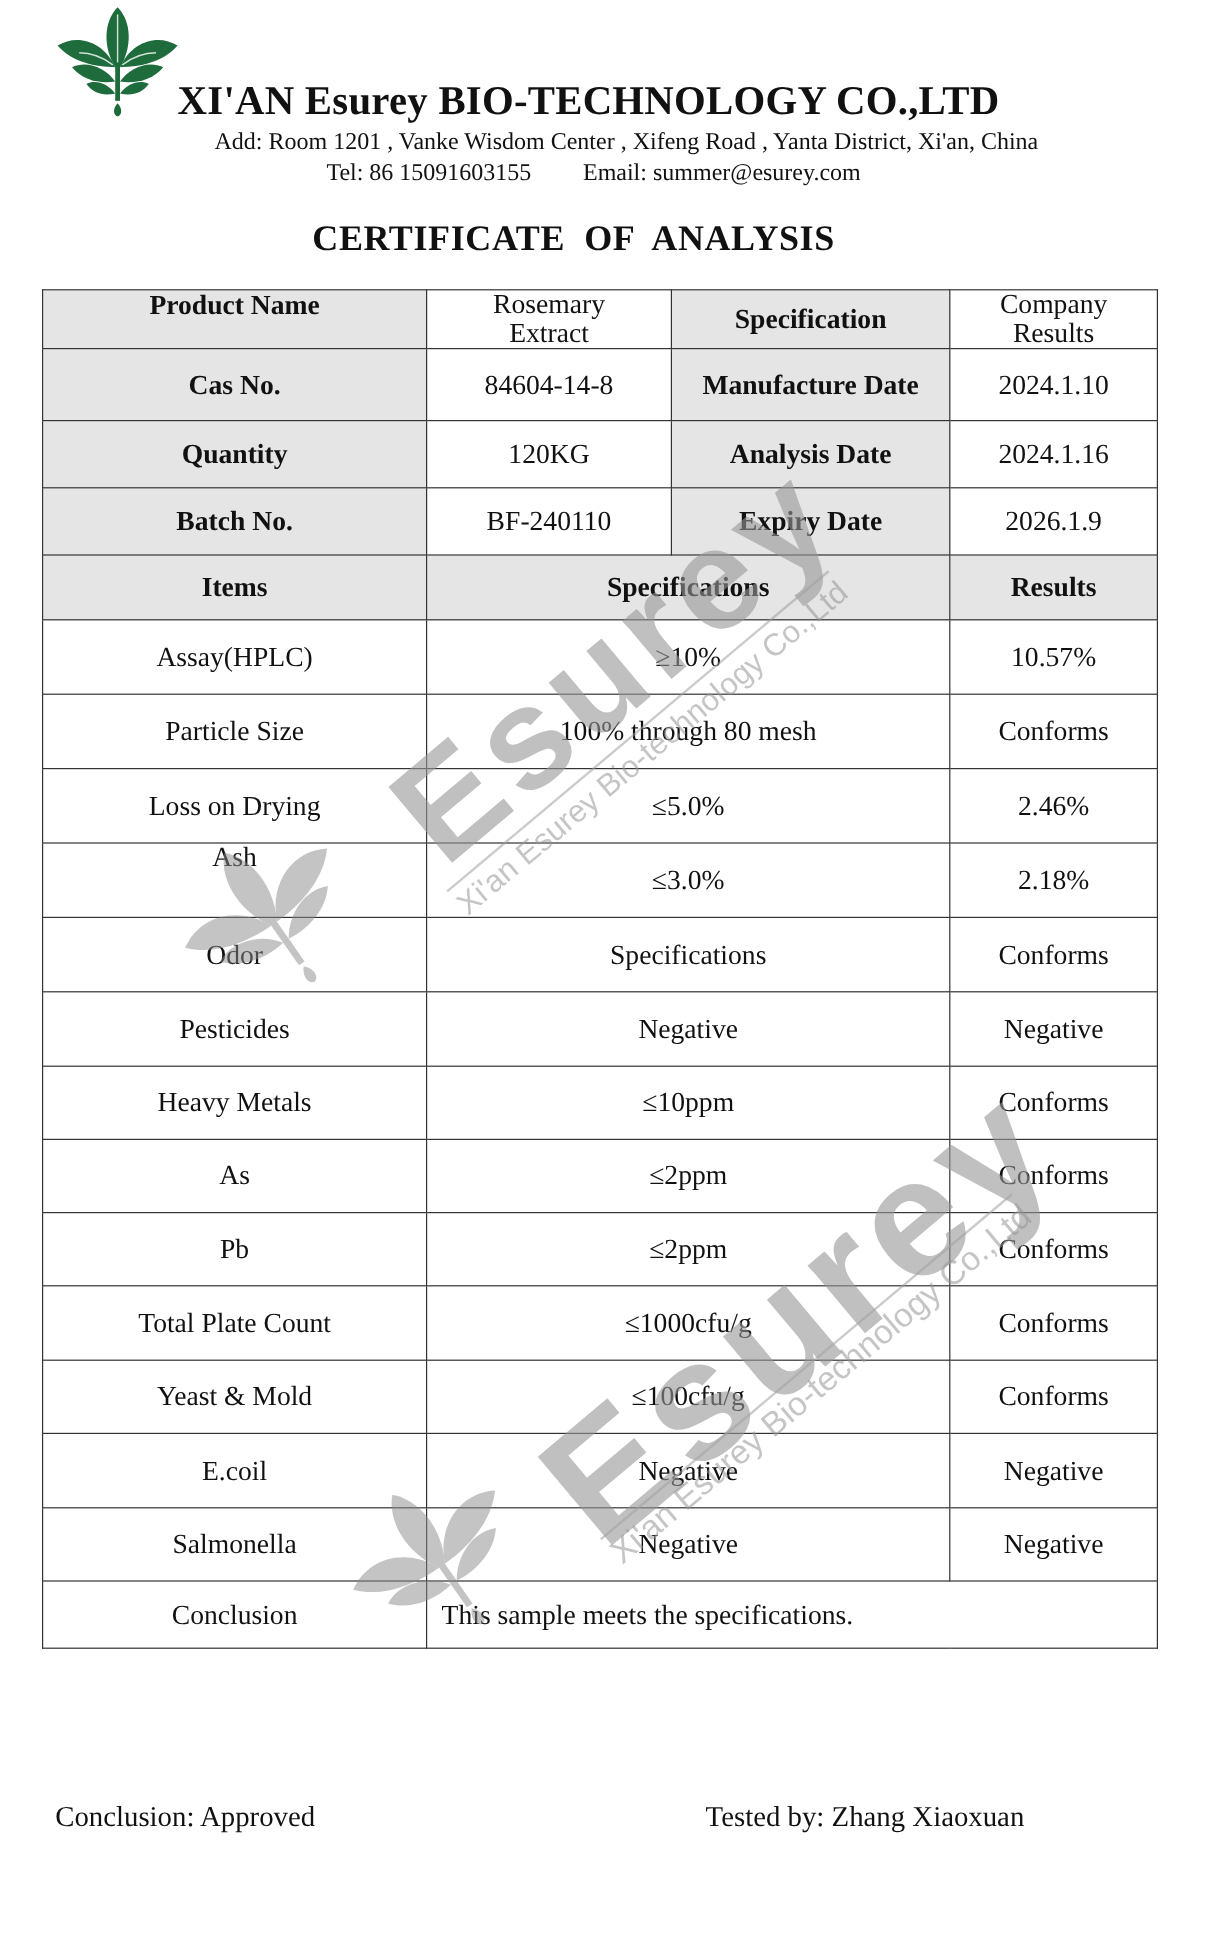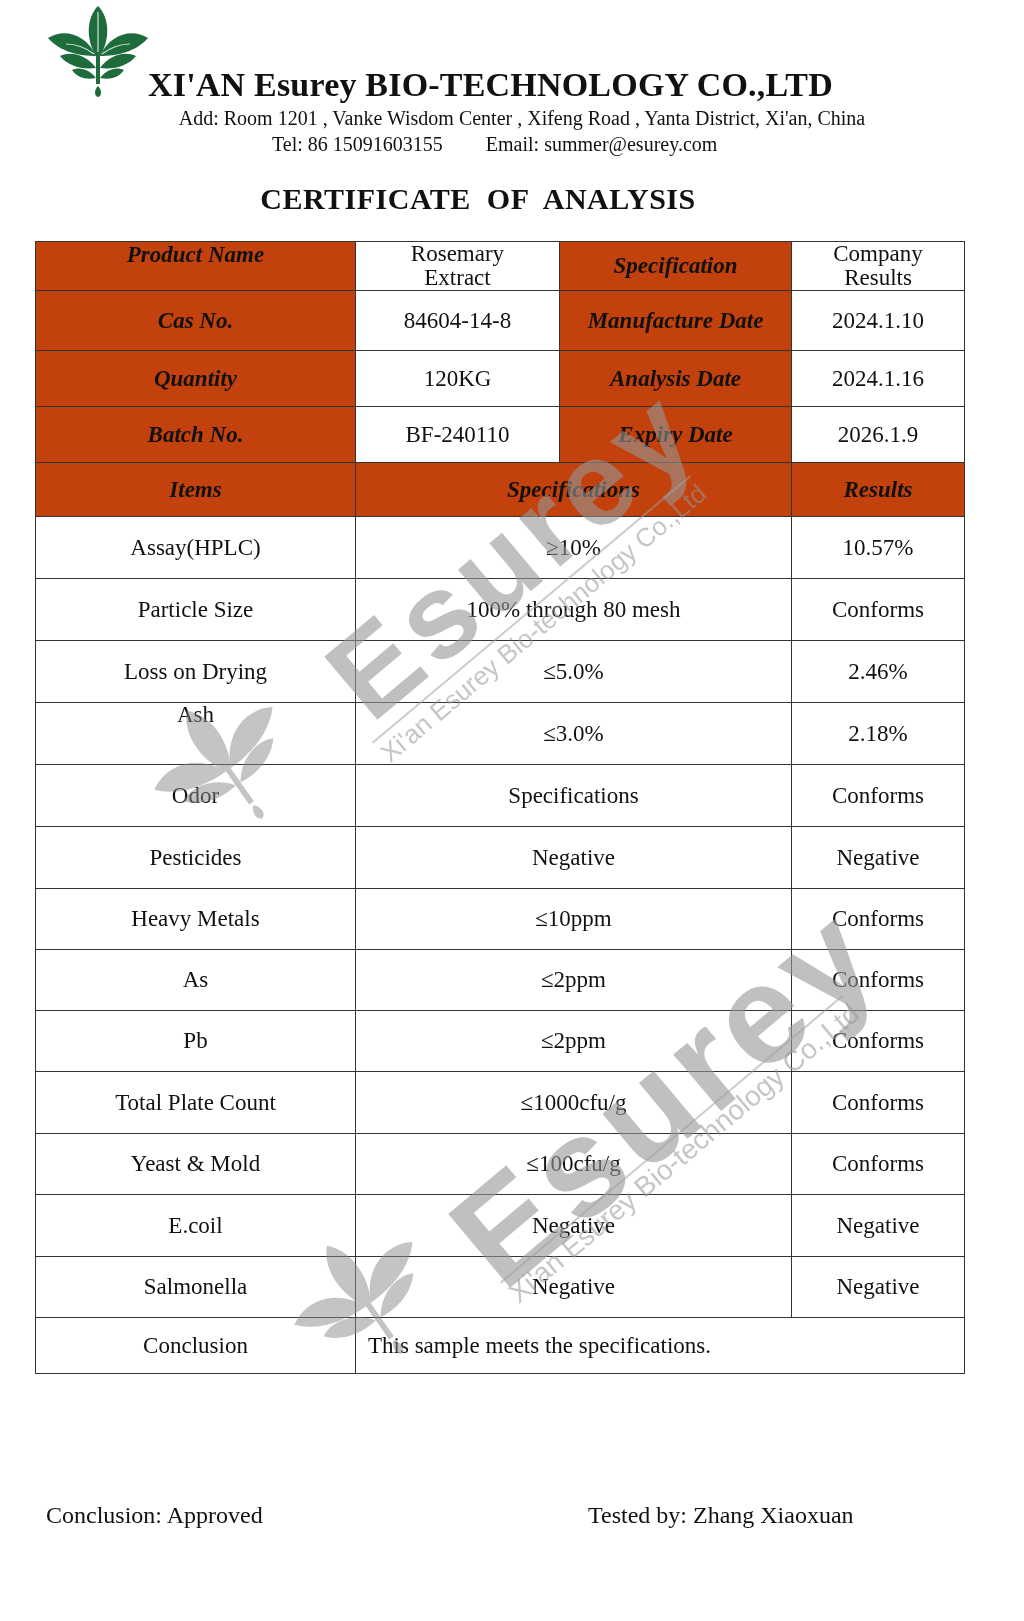--- a/index.html
+++ b/index.html
@@ -12,21 +12,21 @@
              font-size:20px; padding-left:20px; box-sizing:border-box; white-space:nowrap; }
   .contact { position:absolute; left:272px; top:133px; font-size:20px; white-space:nowrap; }
   .contact .email { margin-left:38px; }
   .doc-title { position:absolute; left:0; width:956px; top:182px; text-align:center;
                font-size:30px; font-weight:bold; word-spacing:8px; letter-spacing:0.5px; }
 
   table.coa { position:absolute; left:35px; top:241px; width:929px; border-collapse:collapse;
               table-layout:fixed; }
   table.coa td { border:1.5px solid #333; text-align:center; vertical-align:middle;
                  font-size:23px; padding:0; line-height:1.05; }
-  td.hdr { background:#c2410c; font-weight:bold;font-style:italic; }
+  td.hdr { background:#e5e5e5; font-weight:bold; }
   td.two-line { font-size:22px; line-height:0.98;margin-top:34px; }
   td.left-align { text-align:left !important; padding-left:12px !important; }
 
   .footer-left { position:absolute; left:46px; top:1502px; font-size:24px; }
   .footer-right { position:absolute; left:588px; top:1502px; font-size:24px; }
 
   .wm { position:absolute; pointer-events:none; }
   .wm-text { color:rgba(150,150,150,0.6); font-family:"Liberation Sans","DejaVu Sans",sans-serif;
              font-weight:bold; font-size:150px; letter-spacing:6px; transform-origin:left top; white-space:nowrap; }
   .wm-sub { color:rgba(150,150,150,0.55); font-family:"Liberation Sans","DejaVu Sans",sans-serif;

